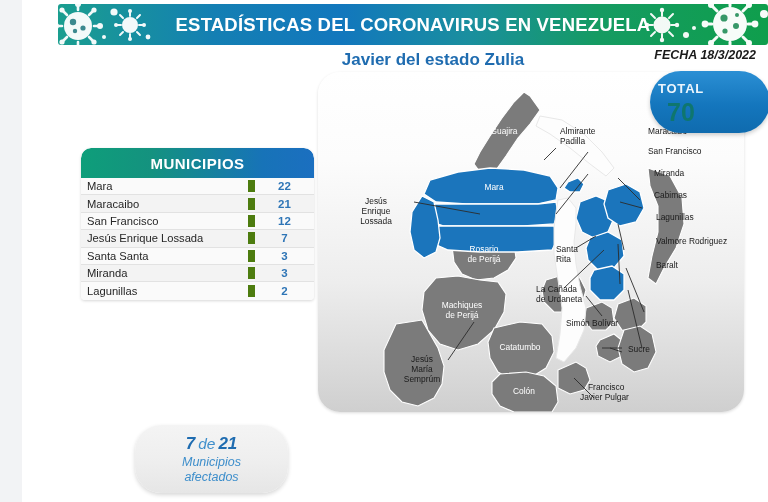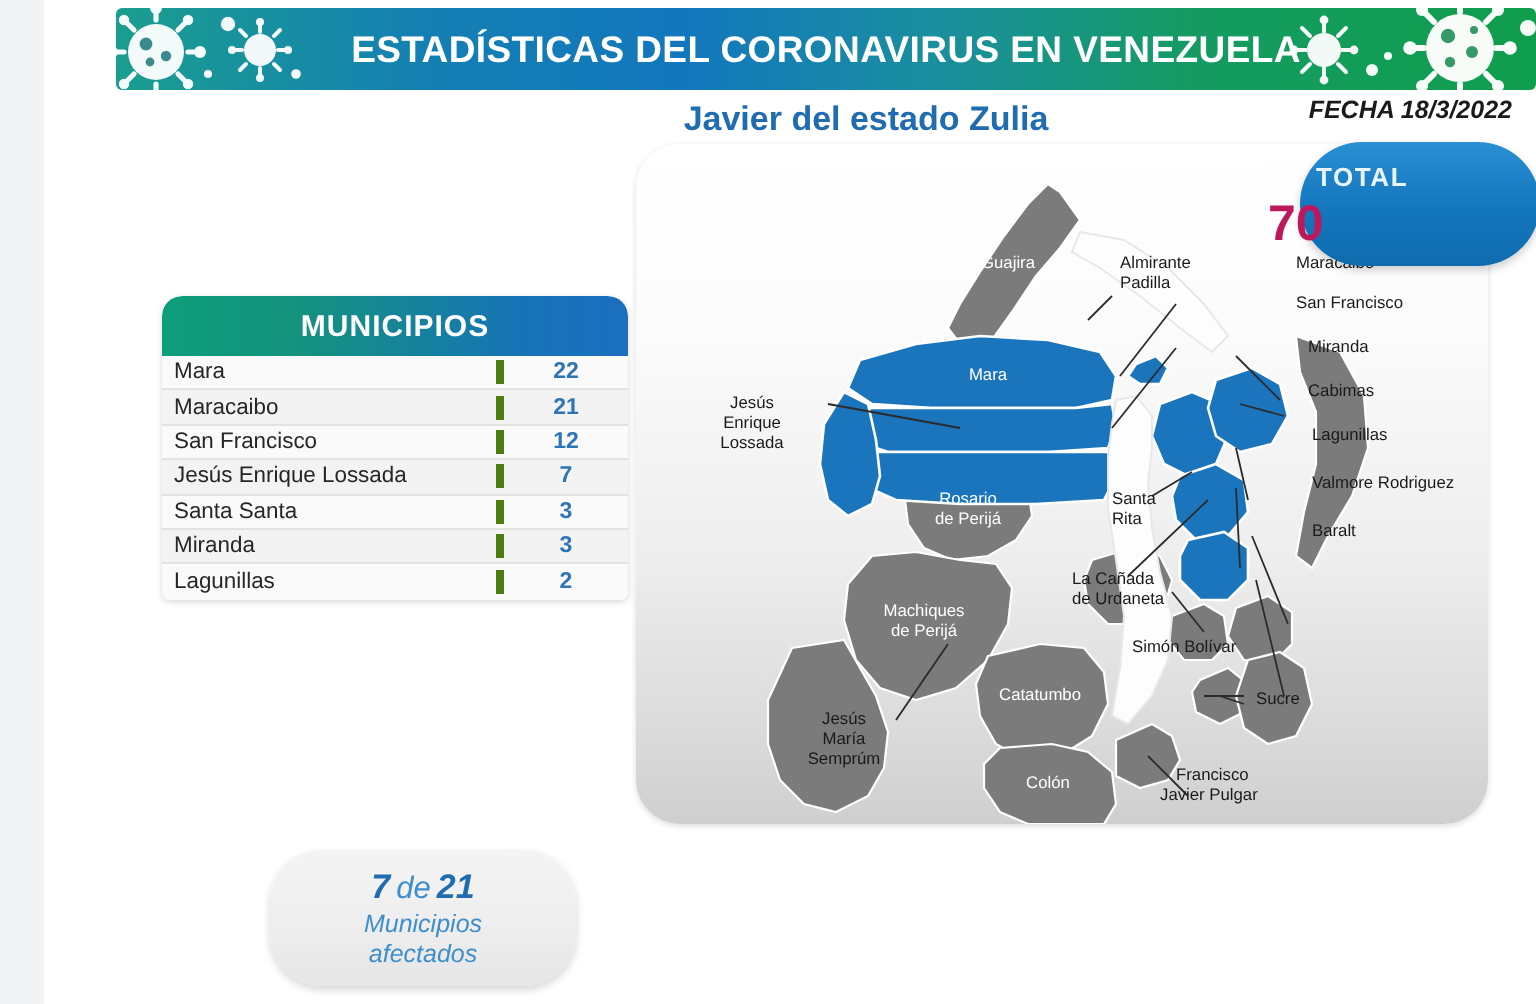--- a/index.html
+++ b/index.html
@@ -122,21 +122,21 @@
     overflow: hidden;
     z-index: 7;
   }
   #total-label {
     position: absolute; left: 0; top: 10px; width: 94px;
     text-align: center; color: #eaf4fc;
     font-size: 13px; font-weight: bold; letter-spacing: .8px;
   }
   #total-value {
     position: absolute; left: 0; top: 27px; width: 94px;
-    text-align: left; color: #be185d;
+    text-align: center; color: #0f766e;
     font-size: 25px; font-weight: bold;
   }
 
   
   #municipios-card {
     position: absolute;
     left: 59px;
     top: 148px;
     width: 233px;
     border-radius: 10px 10px 4px 4px;
@@ -166,21 +166,21 @@
     font-size: 11.2px;
     color: #262626;
     white-space: nowrap;
   }
   .muni-count {
     width: 66px;
     text-align: center;
     font-size: 11.5px;
     font-weight: bold;
     color: #2e75b6;
-    border-left: 4px solid #4d7c0f;
+    border-left: 7px solid #4d7c0f;
   }
 
   
   #affected-pill {
     position: absolute;
     left: 113px;
     top: 425px;
     width: 153px;
     height: 68px;
     background: linear-gradient(180deg,#f4f4f4 0%,#eeeeee 55%,#e6e6e6 100%);

